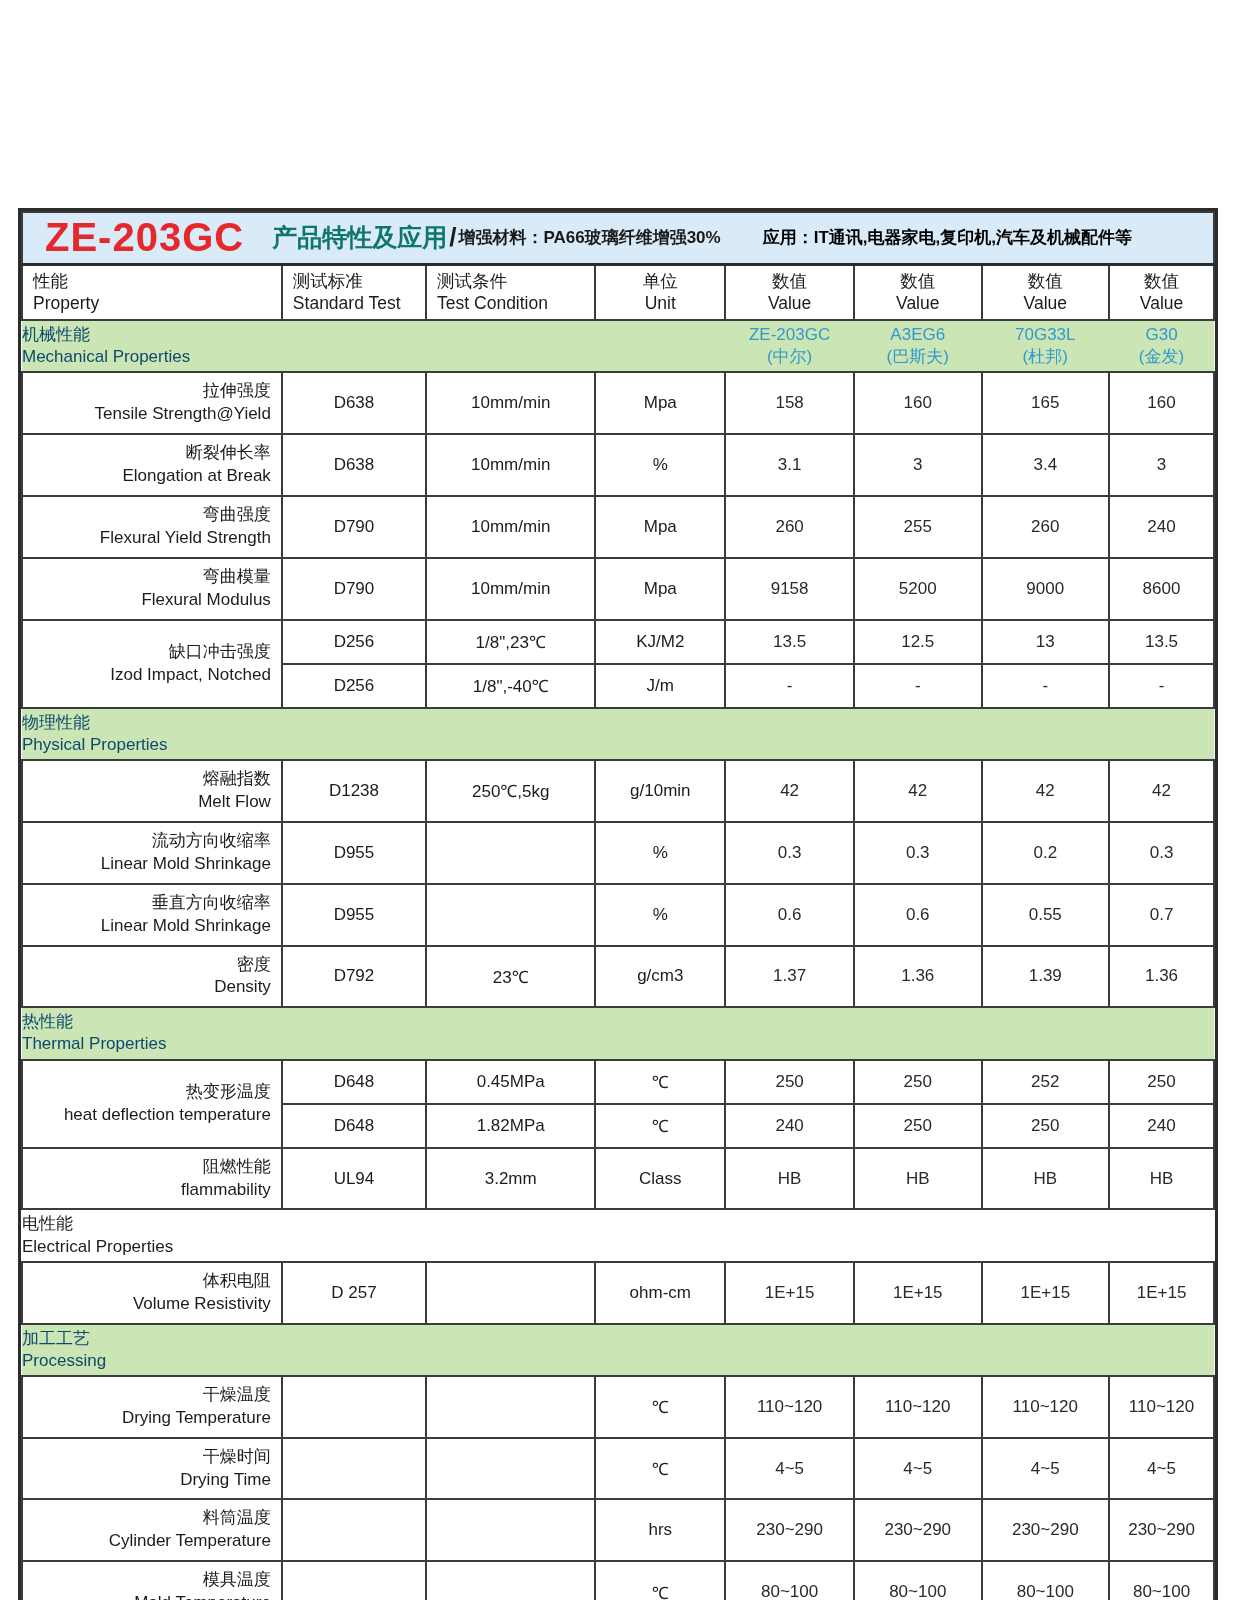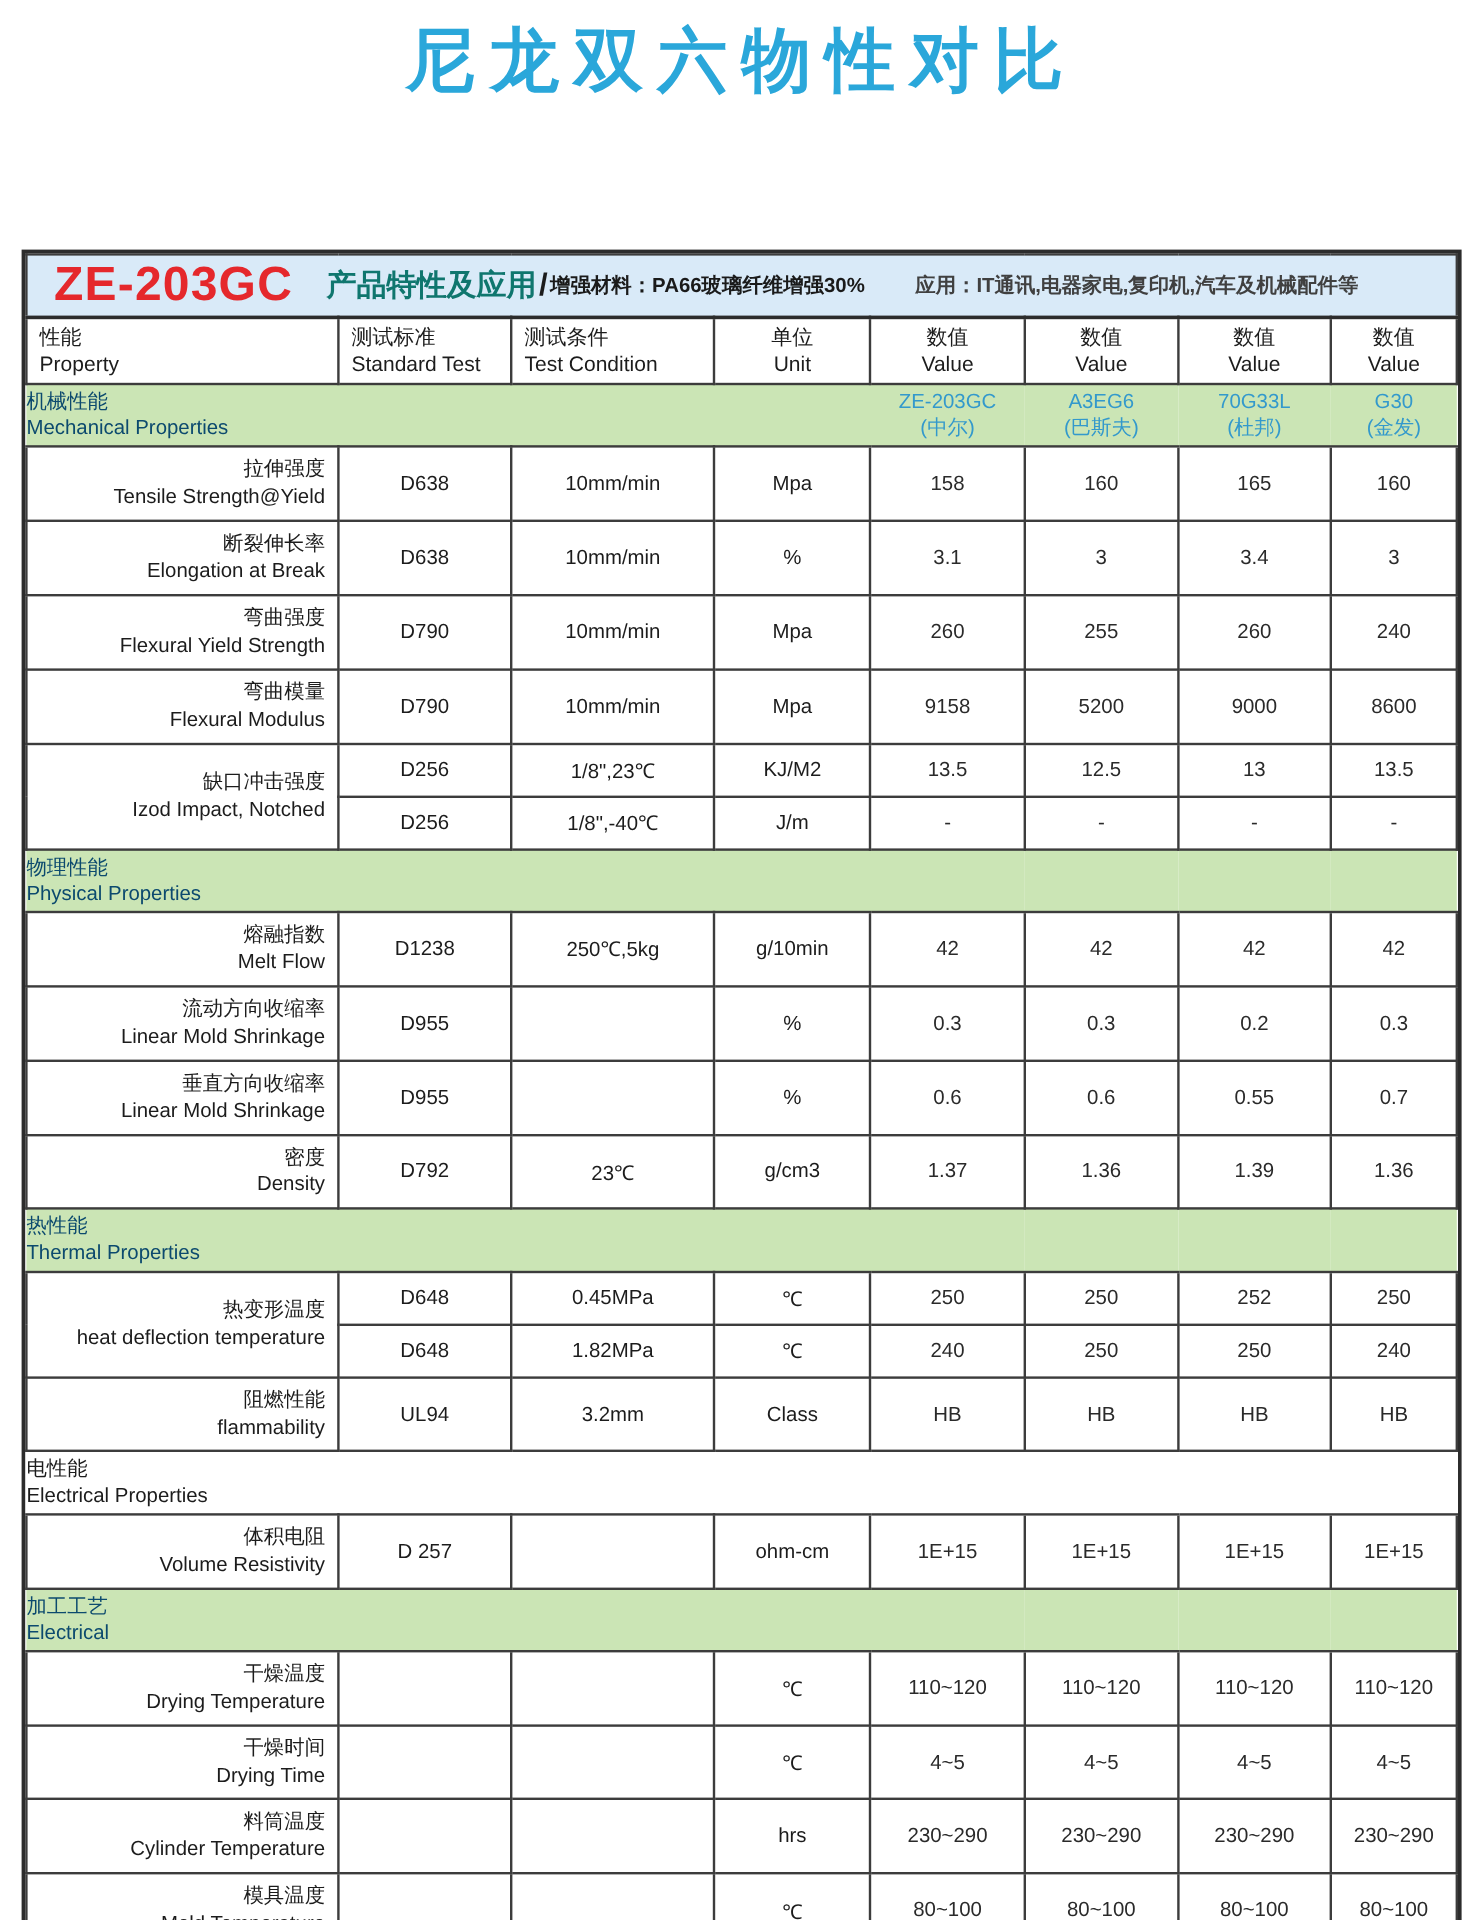--- a/index.html
+++ b/index.html
@@ -44,21 +44,21 @@
     white-space: nowrap;
   }
   .prod-inner { display: flex; align-items: center; }
   .code {
     color: #e5282c; font-weight: 700; font-size: 40px;
     margin: 0 28px 0 14px; letter-spacing: 1px;
   }
   .ph-main { font-size: 25px; font-weight: 700; color: #0f766e; }
   .ph-slash { font-size: 26px; font-weight: 700; margin: 0 2px; }
   .ph-material { font-size: 17px; font-weight: 700; color: #1a1a1a; }
-  .ph-app { font-size: 17px; font-weight: 700; color: #404040; margin-left: 42px; }
+  .ph-app { font-size: 17px; font-weight: 700; color: #000000; margin-left: 42px; }
 
   
   tr.head td { height: 56px; background: #fff; line-height: 1.3; font-size: 17.5px; text-align: center; }
   tr.head td.lft { text-align: left; padding-left: 10px; border-radius: 19px; }
 
   
   tr.section td { border-left: none; border-right: none; height: 48px; padding: 3px 0; line-height: 1.3; }
   tr.section.green td { background: #cbe5b5; }
   tr.section.white td { background: #ffffff; }
   td.sec-title { text-align: left; padding-left: 10px; }
@@ -75,21 +75,20 @@
   .dim { color: #2a2a2a; }
 
   
   td.footcell { height: 128px; position: relative; background: #fff; }
 </style>
 </head>
 <body>
 
 <div class="page">
 
-  <h1 class="title">尼龙双六物性对比</h1>
 
   <div class="sheet">
     <table>
       <colgroup>
         <col style="width:21.8%">
           <col style="width:12.1%">
           <col style="width:14.2%">
           <col style="width:10.9%">
         <col style="width:10.8%">
           <col style="width:10.7%">
@@ -369,21 +368,21 @@
             <td class="cc"></td>
             <td class="cc">ohm-cm</td>
             <td class="cc dim">1E+15</td>
             <td class="cc dim">1E+15</td>
             <td class="cc dim">1E+15</td>
             <td class="cc dim">1E+15</td>
           </tr>
           <tr class="section green">
             <td class="sec-title" colspan="4">
               <div class="sec-zh">加工工艺</div>
-              <div class="sec-en">Electrical</div>
+              <div class="sec-en">Processing</div>
             </td>
             <td class="brand"></td>
             <td class="brand"></td>
             <td class="brand"></td>
             <td class="brand"></td>
           </tr>
           <tr class="data">
             <td class="prop" rowspan="1">
               <div class="prop-zh">干燥温度</div>
               <div class="prop-en">Drying Temperature</div>

